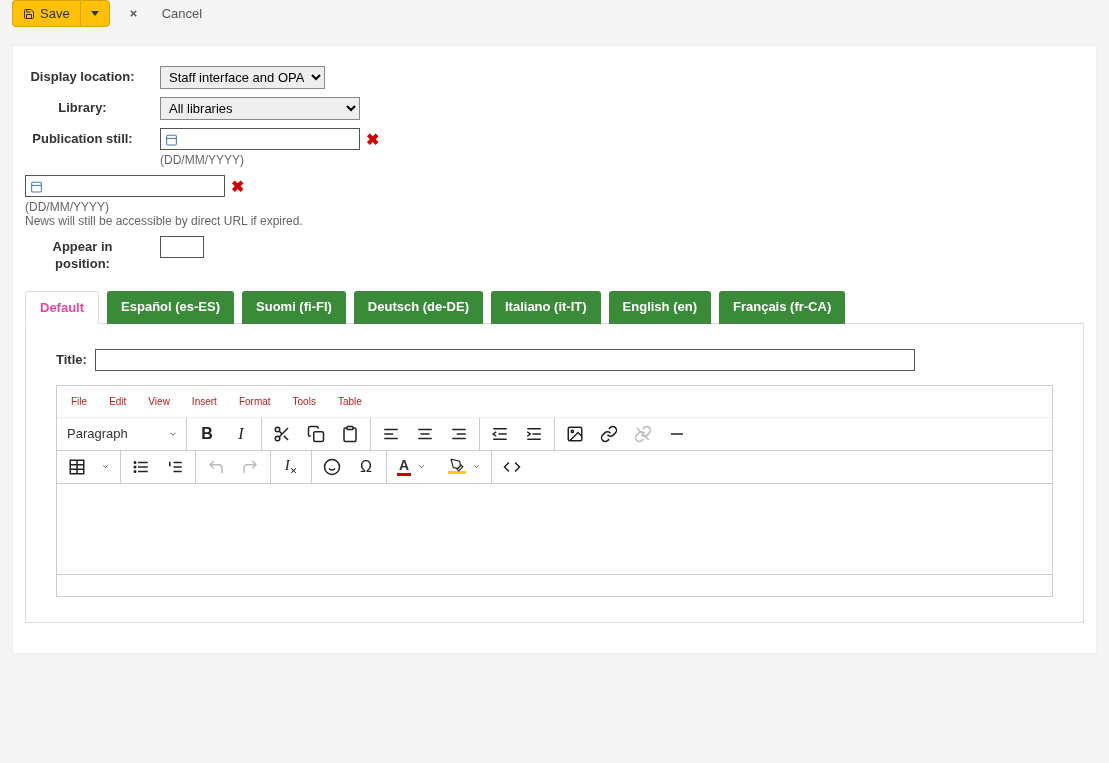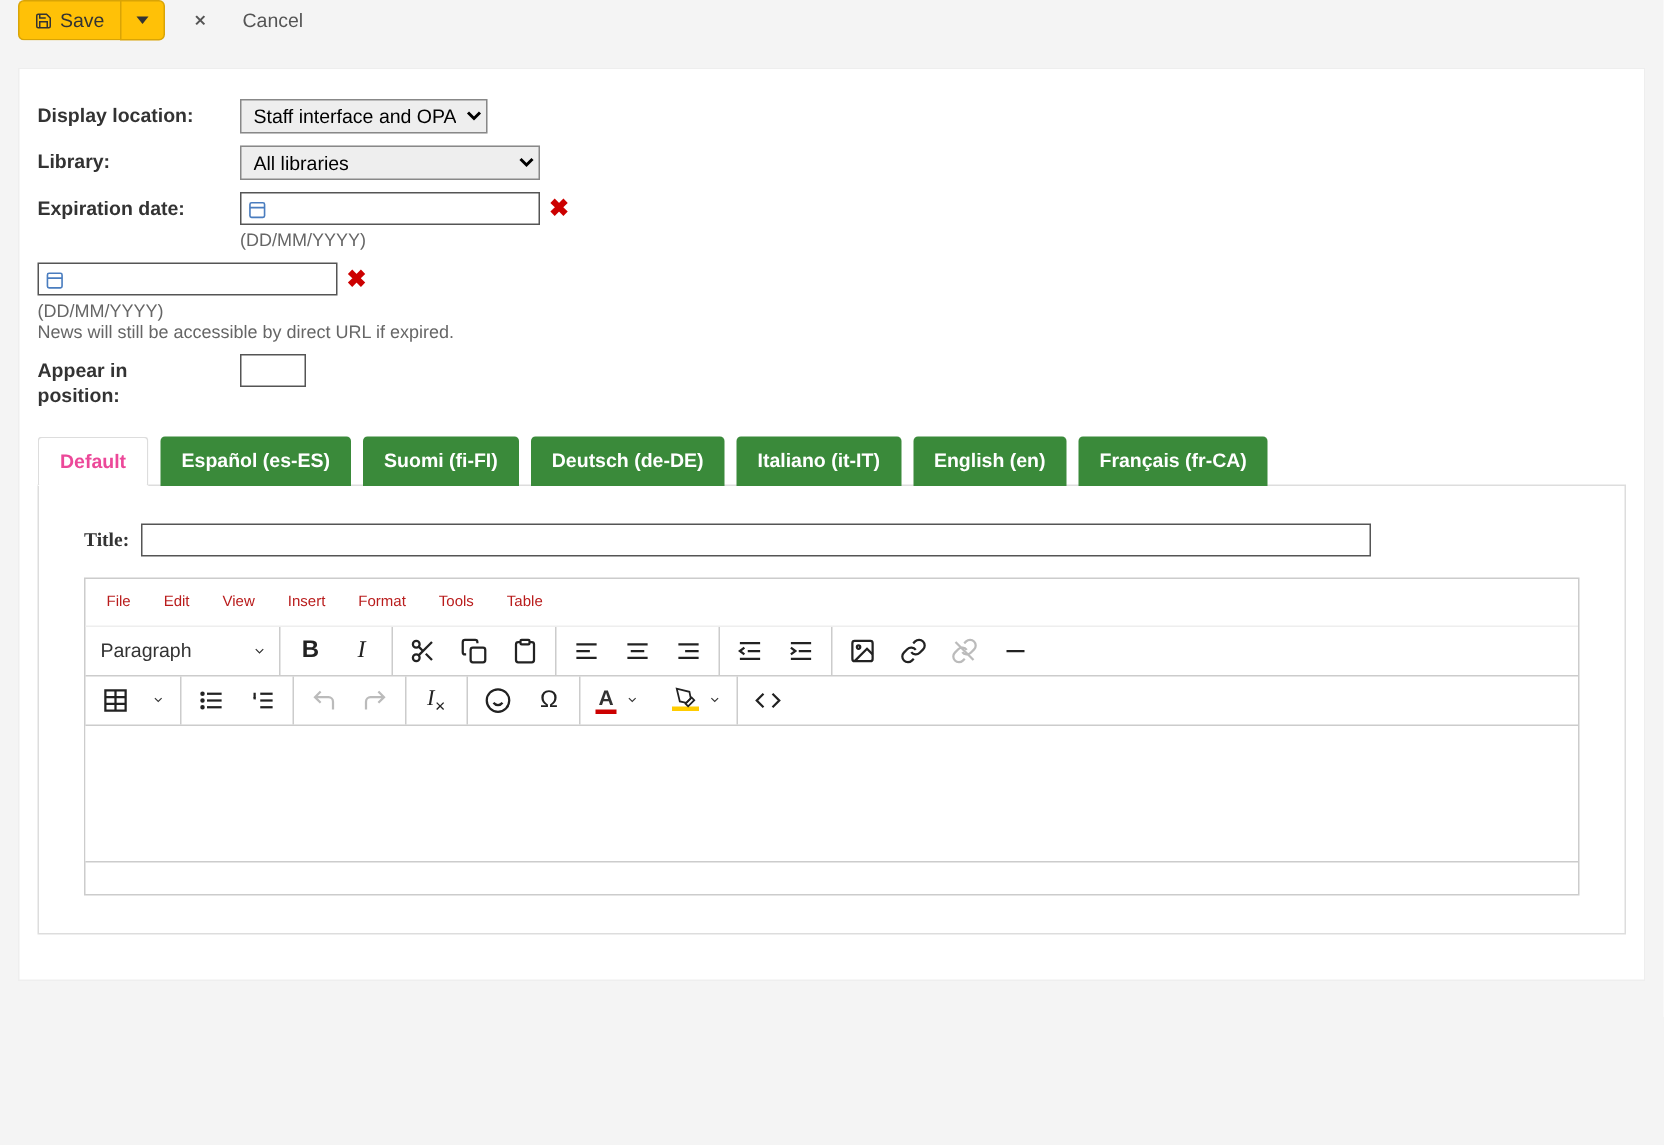--- a/index.html
+++ b/index.html
@@ -6,35 +6,35 @@
 body { font-family: Arial, sans-serif; font-size: 13px; background: #f4f4f4; color: #333; }
 .outer { padding: 0 12px 20px 12px; }
 h2 { font-size: 22px; font-weight: bold; color: #333; padding: 12px 0 14px 0; }
 .toolbar { display: flex; align-items: center; gap: 18px; margin-bottom: 18px; }
 .btn-group { display: flex; }
 .btn-save { background: #ffc107; border: 1px solid #d9a406; border-right: none; border-radius: 4px 0 0 4px; padding: 5px 10px; font-size: 13px; cursor: pointer; display: flex; align-items: center; gap: 5px; color: #333; }
 .btn-caret { background: #ffc107; border: 1px solid #d9a406; border-radius: 0 4px 4px 0; padding: 5px 10px; cursor: pointer; display: flex; align-items: center; color: #333; }
 .btn-cancel { background: transparent; border: none; color: #555; cursor: pointer; display: flex; align-items: center; gap: 23px; font-size: 13px; }
 .panel { background: #fff; border: 1px solid #eee; padding: 20px 12px 30px 12px; }
 .form-row { display: flex; margin-bottom: 8px; }
-.form-label { width: 135px; text-align: left; font-weight: bold; padding-right: 20px; line-height: 1.3; padding-top: 3px; font-size: 13px; }
+.form-label { width: 135px; text-align: center; font-weight: bold; padding-right: 20px; line-height: 1.3; padding-top: 3px; font-size: 13px; }
 .form-field { flex: 1; }
 select { font-size: 13px; padding: 2px 4px; border: 1px solid #888; background: #eee; }
 .date-box { width: 200px; height: 22px; border: 1px solid #555; padding: 2px 4px; display: flex; align-items: center; background: #fff; }
 .date-box svg { flex-shrink: 0; }
 .clear-icon { color: #c00; font-weight: bold; font-size: 16px; margin-left: 6px; cursor: pointer; }
 .hint { color: #666; font-size: 12px; margin-top: 3px; }
 .sub-hint { color: #666; font-size: 12px; }
 .pos-input { width: 44px; height: 22px; border: 1px solid #555; padding: 2px; }
 .tabs { display: flex; margin-top: 18px; }
 .tab { padding: 8px 14px; font-weight: bold; font-size: 13px; margin-right: 8px; cursor: pointer; color: #fff; background: #3a8a3a; border-radius: 3px 3px 0 0; }
 .tab.active { background: #fff; color: #ec4899; border: 1px solid #ddd; border-bottom: 1px solid #fff; }
 .tab-panel { border: 1px solid #ddd; padding: 25px 30px; margin-top: -1px; background: #fff; }
 .title-row { display: flex; align-items: center; margin-bottom: 14px; }
-.title-row label { font-weight: bold; margin-right: 8px; font-size: 13px; font-family: Liberation Serif, serif; }
+.title-row label { font-weight: bold; margin-right: 8px; font-size: 13px; }
 .title-input { flex: 0 0 820px; height: 22px; border: 1px solid #555; padding: 2px 5px; font-size: 13px; }
 .content-label { font-weight: bold; font-size: 13px; margin-bottom: 4px; }
 .editor { border: 1px solid #ccc; }
 .menubar { display: flex; padding: 10px 14px; color: #b91c1c; font-size: 10px; border-bottom: 1px solid #eee; }
 .menubar span { margin-right: 22px; cursor: pointer; }
 .tb-row { display: flex; border-bottom: 1px solid #ccc; }
 .tb-group { display: flex; align-items: center; border-right: 1px solid #ccc; padding: 6px 10px; gap: 14px; }
 .tb-group:last-child { border-right: none; }
 .para-sel { display: flex; align-items: center; gap: 40px; font-size: 13px; color: #333; cursor: pointer; }
 .tb-btn { width: 20px; height: 20px; display: flex; align-items: center; justify-content: center; cursor: pointer; color: #222; }
@@ -89,21 +89,21 @@
     <div class="form-row">
       <div class="form-label">Library:</div>
       <div class="form-field">
         <select style="width:200px;">
           <option>All libraries</option>
         </select>
       </div>
     </div>
 
     <div class="form-row">
-      <div class="form-label">Expiration date:</div>
+      <div class="form-label">Publication still:</div>
       <div class="form-field">
         <div style="display:flex;align-items:center;">
           <div class="date-box">
             <svg width="13" height="13" viewBox="0 0 24 24" fill="none" stroke="#4a7dbf" stroke-width="2">
                 <rect x="3" y="4" width="18" height="18" rx="2"></rect>
                 <line x1="3" y1="10" x2="21" y2="10"></line>
               </svg>
           </div>
           <span class="clear-icon">✖</span>
         </div>

